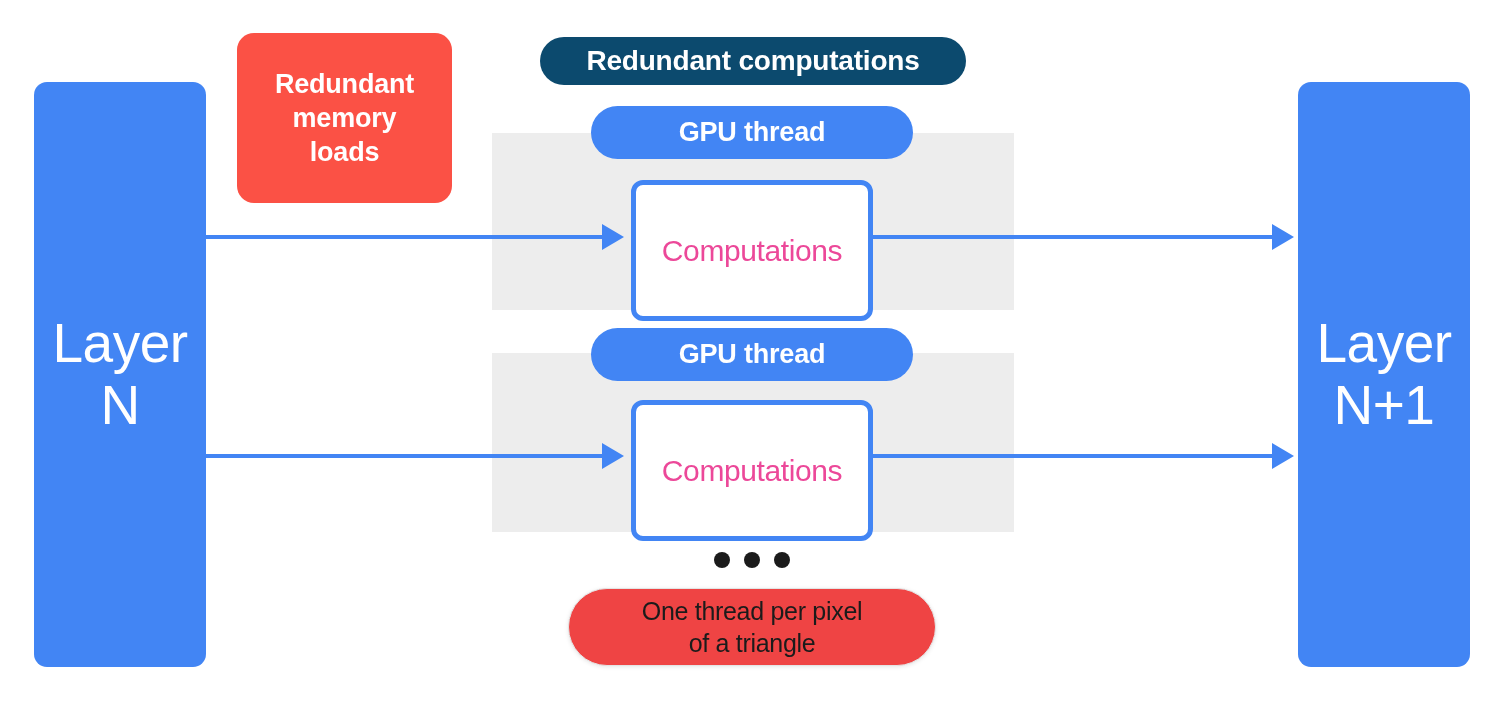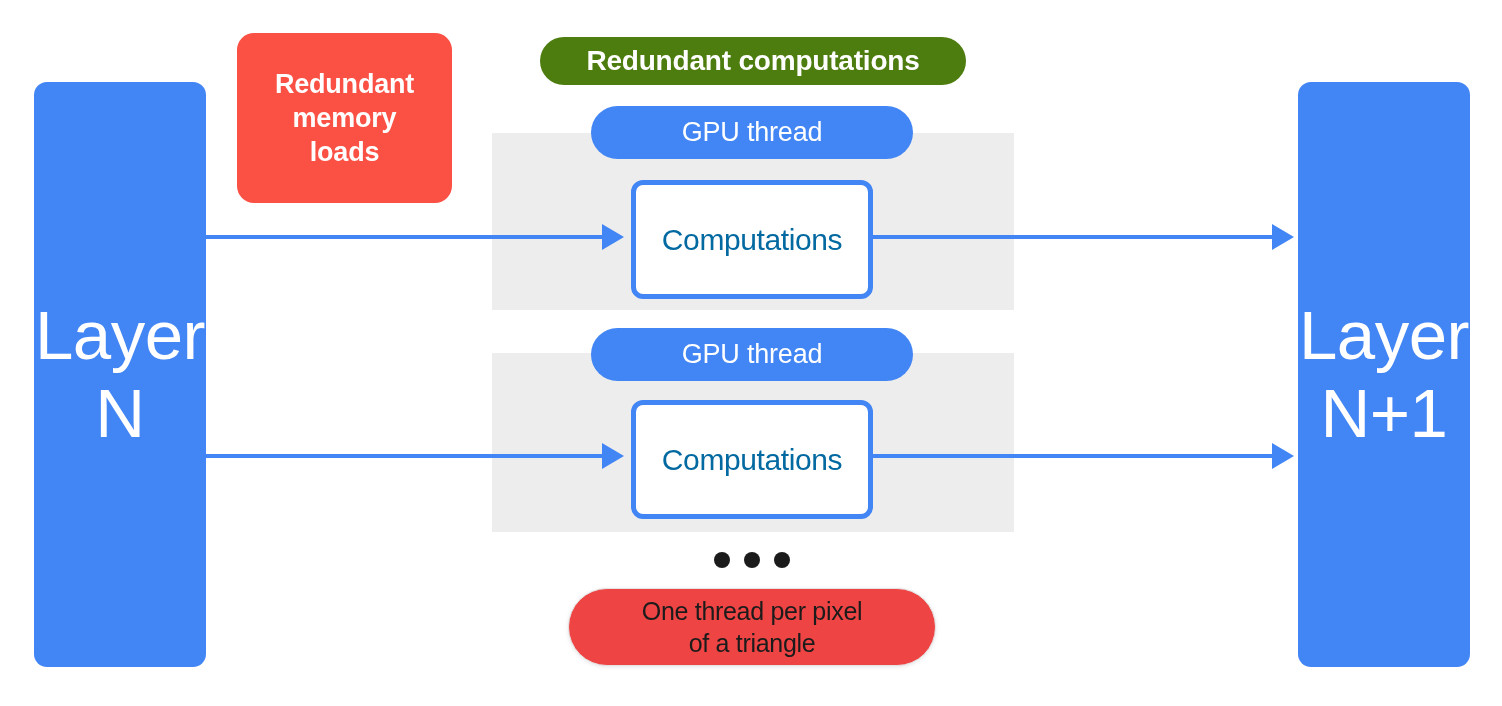--- a/index.html
+++ b/index.html
@@ -20,21 +20,21 @@
 
   
   .layer-block {
     position: absolute;
     background: #4285f4;
     border-radius: 13px;
     display: flex;
     align-items: center;
     justify-content: center;
     color: #ffffff;
-    font-size: 69px;
+    font-size: 55px;
     line-height: 1.12;
     font-weight: 400;
     text-align: center;
     letter-spacing: -0.5px;
     white-space: pre-line;
   }
   #layer-n   { left: 34px;   top: 82px; width: 172px; height: 585px; }
   #layer-n1  { left: 1298px; top: 82px; width: 172px; height: 585px; }
 
   
@@ -54,21 +54,21 @@
     white-space: pre-line;
     padding: 8px 10px;
     box-sizing: border-box;
   }
   #redundant-memory-loads { left: 237px;  top: 33px; width: 215px; height: 170px; }
   #few-values-written     { left: 1052px; top: 33px; width: 213px; height: 170px; }
 
   
   .red-pill {
     position: absolute;
-    background: #4d7c0f;
+    background: #0c4a6e;
     border-radius: 999px;
     display: flex;
     align-items: center;
     justify-content: center;
     color: #ffffff;
     font-size: 28px;
     font-weight: bold;
     letter-spacing: -0.2px;
     white-space: nowrap;
   }
@@ -87,48 +87,48 @@
   
   .gpu-pill {
     position: absolute;
     background: #4285f4;
     border-radius: 999px;
     display: flex;
     align-items: center;
     justify-content: center;
     color: #ffffff;
     font-size: 27px;
-    font-weight: normal;
+    font-weight: bold;
     letter-spacing: -0.2px;
     white-space: nowrap;
     left: 591px;
     width: 322px;
     height: 53px;
   }
   #gpu-pill-1 { top: 106px; }
   #gpu-pill-2 { top: 328px; }
 
   
   .comp-box {
     position: absolute;
     background: #ffffff;
     border: 5px solid #4285f4;
     border-radius: 12px;
     display: flex;
     align-items: center;
     justify-content: center;
-    color: #0369a1;
+    color: #ec4899;
     font-size: 30px;
     font-weight: 400;
     letter-spacing: -0.4px;
     white-space: nowrap;
     box-sizing: border-box;
     left: 631px;
     width: 242px;
-    height: 119px;
+    height: 141px;
   }
   #comp-box-1 { top: 180px; }
   #comp-box-2 { top: 400px; }
 
   
   .arrow-line {
     position: absolute;
     height: 4px;
     background: #4285f4;
   }

